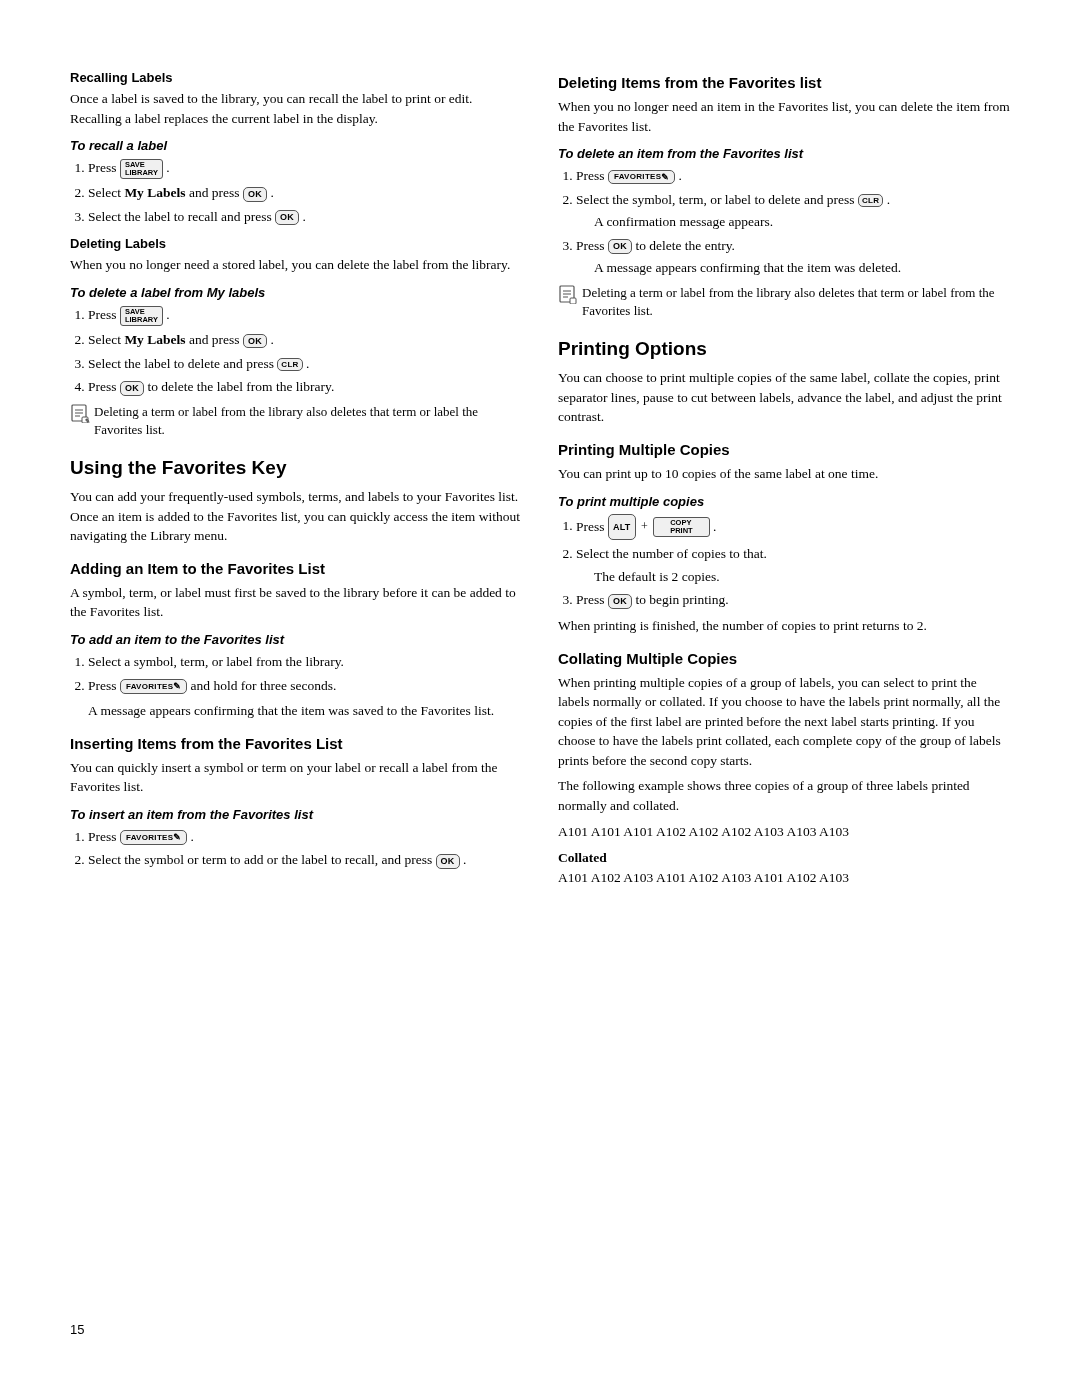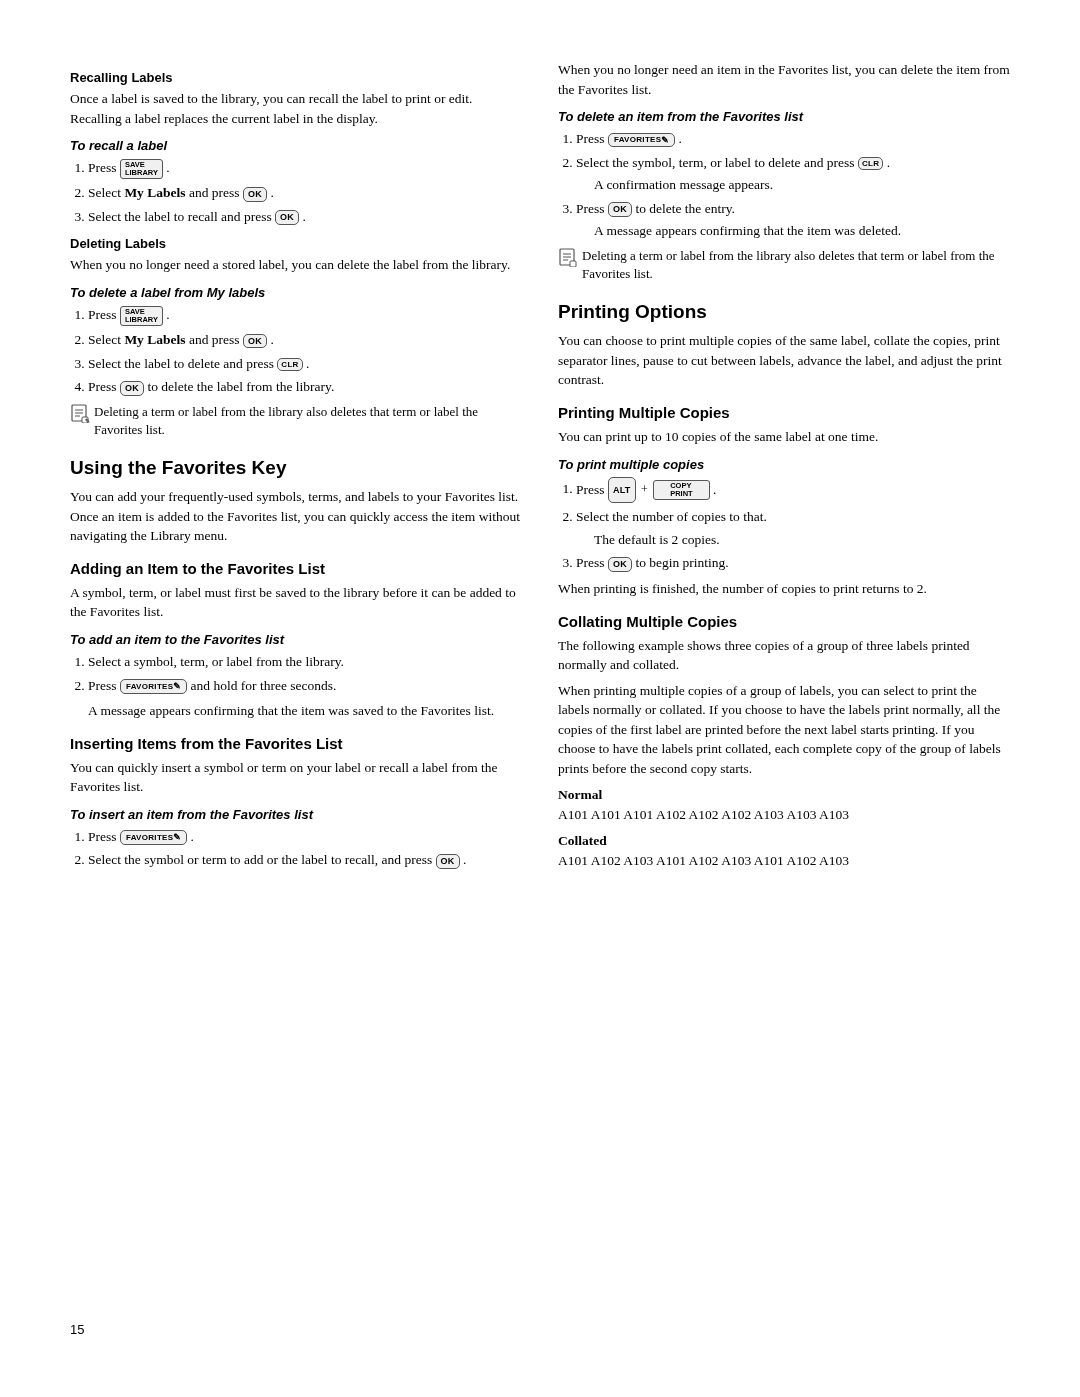--- a/index.html
+++ b/index.html
@@ -246,20 +246,21 @@
           <span>Select the symbol or term to add or the label to recall, and press </span>
           <span class="key-btn">OK</span>
           <span>.</span>
         </li>
       </ol>
 
     </div>
 
     <div class="col">
 
+      <h3 class="subsection-title">Deleting Items from the Favorites list</h3>
       <p>When you no longer need an item in the Favorites list, you can delete the item from the Favorites list.</p>
 
       <h4 class="procedure-title">To delete an item from the Favorites list</h4>
       <ol>
         <li>
           <span>Press </span>
           <span class="key-btn" style="font-size:8px; padding:1px 5px;">FAVORITES<span style="font-size:9px;">✎</span></span>
           <span>.</span>
         </li>
         <li>
@@ -310,27 +311,24 @@
         </li>
         <li>
           <span>Press </span>
           <span class="key-btn">OK</span>
           <span> to begin printing.</span>
         </li>
       </ol>
       <p>When printing is finished, the number of copies to print returns to 2.</p>
 
       <h3 class="subsection-title">Collating Multiple Copies</h3>
+      <p>When printing multiple copies of a group of labels, you can select to print the labels normally or collated. If you choose to have the labels print normally, all the copies of the first label are printed before the next label starts printing. If you choose to have the labels print collated, each complete copy of the group of labels prints before the second copy starts.</p>
       <p style="margin-top:6px;">The following example shows three copies of a group of three labels printed normally and collated.</p>
-      <p>When printing multiple copies of a group of labels, you can select to print the labels normally or collated. If you choose to have the labels print normally, all the copies of the first label are printed before the next label starts printing. If you choose to have the labels print collated, each complete copy of the group of labels prints before the second copy starts.</p>
 
       <div style="margin-top:8px;">
-        <div style="margin-bottom:4px;">
-          <span class="bold">Normal</span>
-        </div>
         <div style="margin-bottom:10px;">
           <span>A101 A101 A101 A102 A102 A102 A103 A103 A103</span>
         </div>
         <div style="margin-bottom:4px;">
           <span class="bold">Collated</span>
         </div>
         <div>
           <span>A101 A102 A103 A101 A102 A103 A101 A102 A103</span>
         </div>
       </div>

